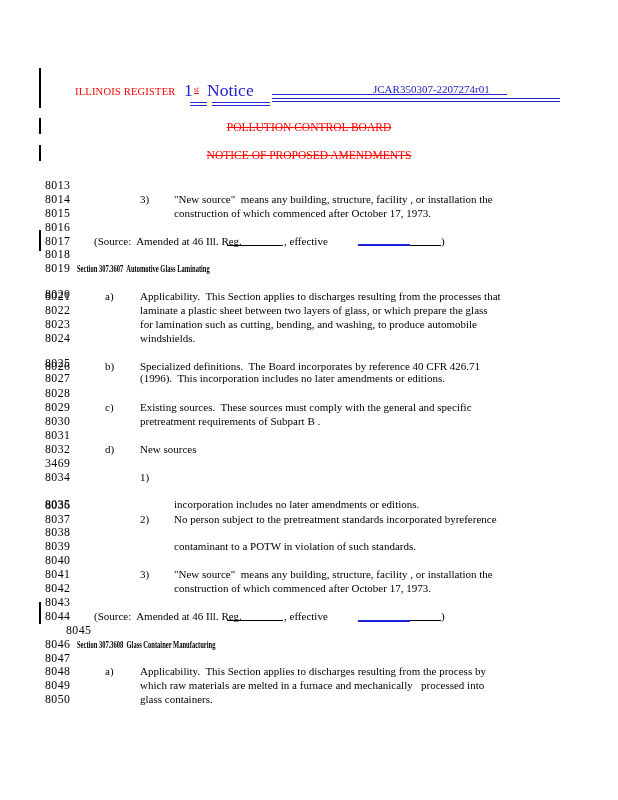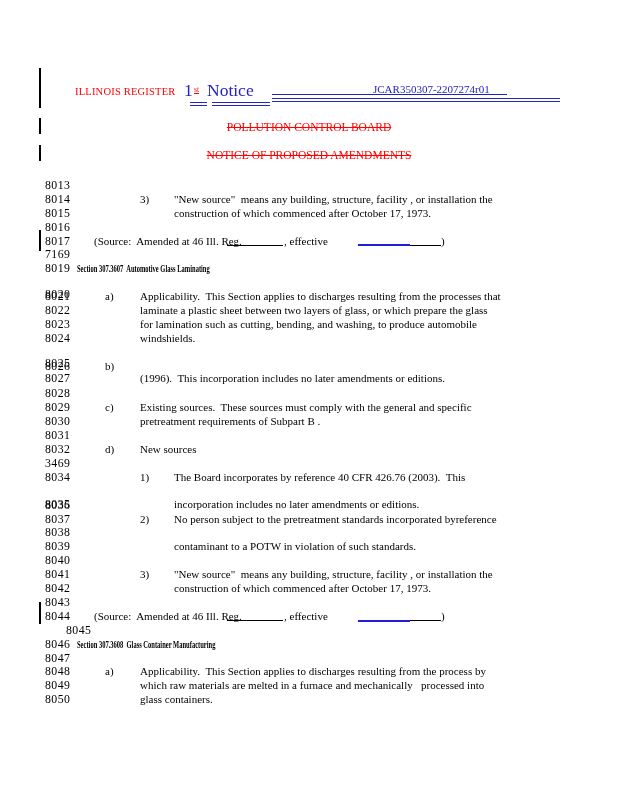--- a/index.html
+++ b/index.html
@@ -84,21 +84,21 @@
       <div class="row" style="top: 234.6px;">
         <span class="ln">8017</span>
         <span class="part" style="left: 94px;">(Source:  Amended at 46 Ill. Reg.</span>
         <span class="rule" style="left: 227px; width: 56px;"></span>
         <span class="part" style="left: 284px;">, effective</span>
         <span class="rule blue" style="left: 358px; width: 52px;"></span>
         <span class="rule" style="left: 410px; width: 31px;"></span>
         <span class="part" style="left: 441px;">)</span>
       </div>
       <div class="row" style="top: 248.5px;">
-        <span class="ln">7169</span>
+        <span class="ln">8018</span>
       </div>
       <div class="row" style="top: 262.4px;">
         <span class="ln">8019</span>
         <span class="part sec" style="left: 77px;">Section 307.3607  Automotive Glass Laminating</span>
       </div>
       <div class="row" style="top: 288px;">
         <span class="ln">8020</span>
       </div>
       <div class="row" style="top: 290.2px;">
         <span class="ln">8021</span>
@@ -116,20 +116,21 @@
       <div class="row" style="top: 331.9px;">
         <span class="ln">8024</span>
         <span class="part" style="left: 140px;">windshields.</span>
       </div>
       <div class="row" style="top: 357px;">
         <span class="ln">8025</span>
       </div>
       <div class="row" style="top: 359.7px;">
         <span class="ln">8026</span>
         <span class="part" style="left: 105px;">b)</span>
+        <span class="part" style="left: 140px;">Specialized definitions.  The Board incorporates by reference 40 CFR 426.71</span>
       </div>
       <div class="row" style="top: 372px; padding-left: 34px;">
         <span class="ln">8027</span>
         <span class="part" style="left: 140px;">(1996).  This incorporation includes no later amendments or editions.</span>
       </div>
       <div class="row" style="top: 387.5px;">
         <span class="ln">8028</span>
       </div>
       <div class="row" style="top: 401.4px;">
         <span class="ln">8029</span>
@@ -147,21 +148,20 @@
         <span class="ln">8032</span>
         <span class="part" style="left: 105px;">d)</span>
         <span class="part" style="left: 140px;">New sources</span>
       </div>
       <div class="row" style="top: 457px;">
         <span class="ln">3469</span>
       </div>
       <div class="row" style="top: 470.9px;">
         <span class="ln">8034</span>
         <span class="part" style="left: 140px;">1)</span>
-        <span class="part" style="left: 174px;">The Board incorporates by reference 40 CFR 426.76 (2003).  This</span>
       </div>
       <div class="row" style="top: 498px;">
         <span class="ln">8035</span>
         <span class="part" style="left: 174px;">incorporation includes no later amendments or editions.</span>
       </div>
       <div class="row" style="top: 498.7px;">
         <span class="ln">8036</span>
       </div>
       <div class="row" style="top: 512.6px;">
         <span class="ln">8037</span>

